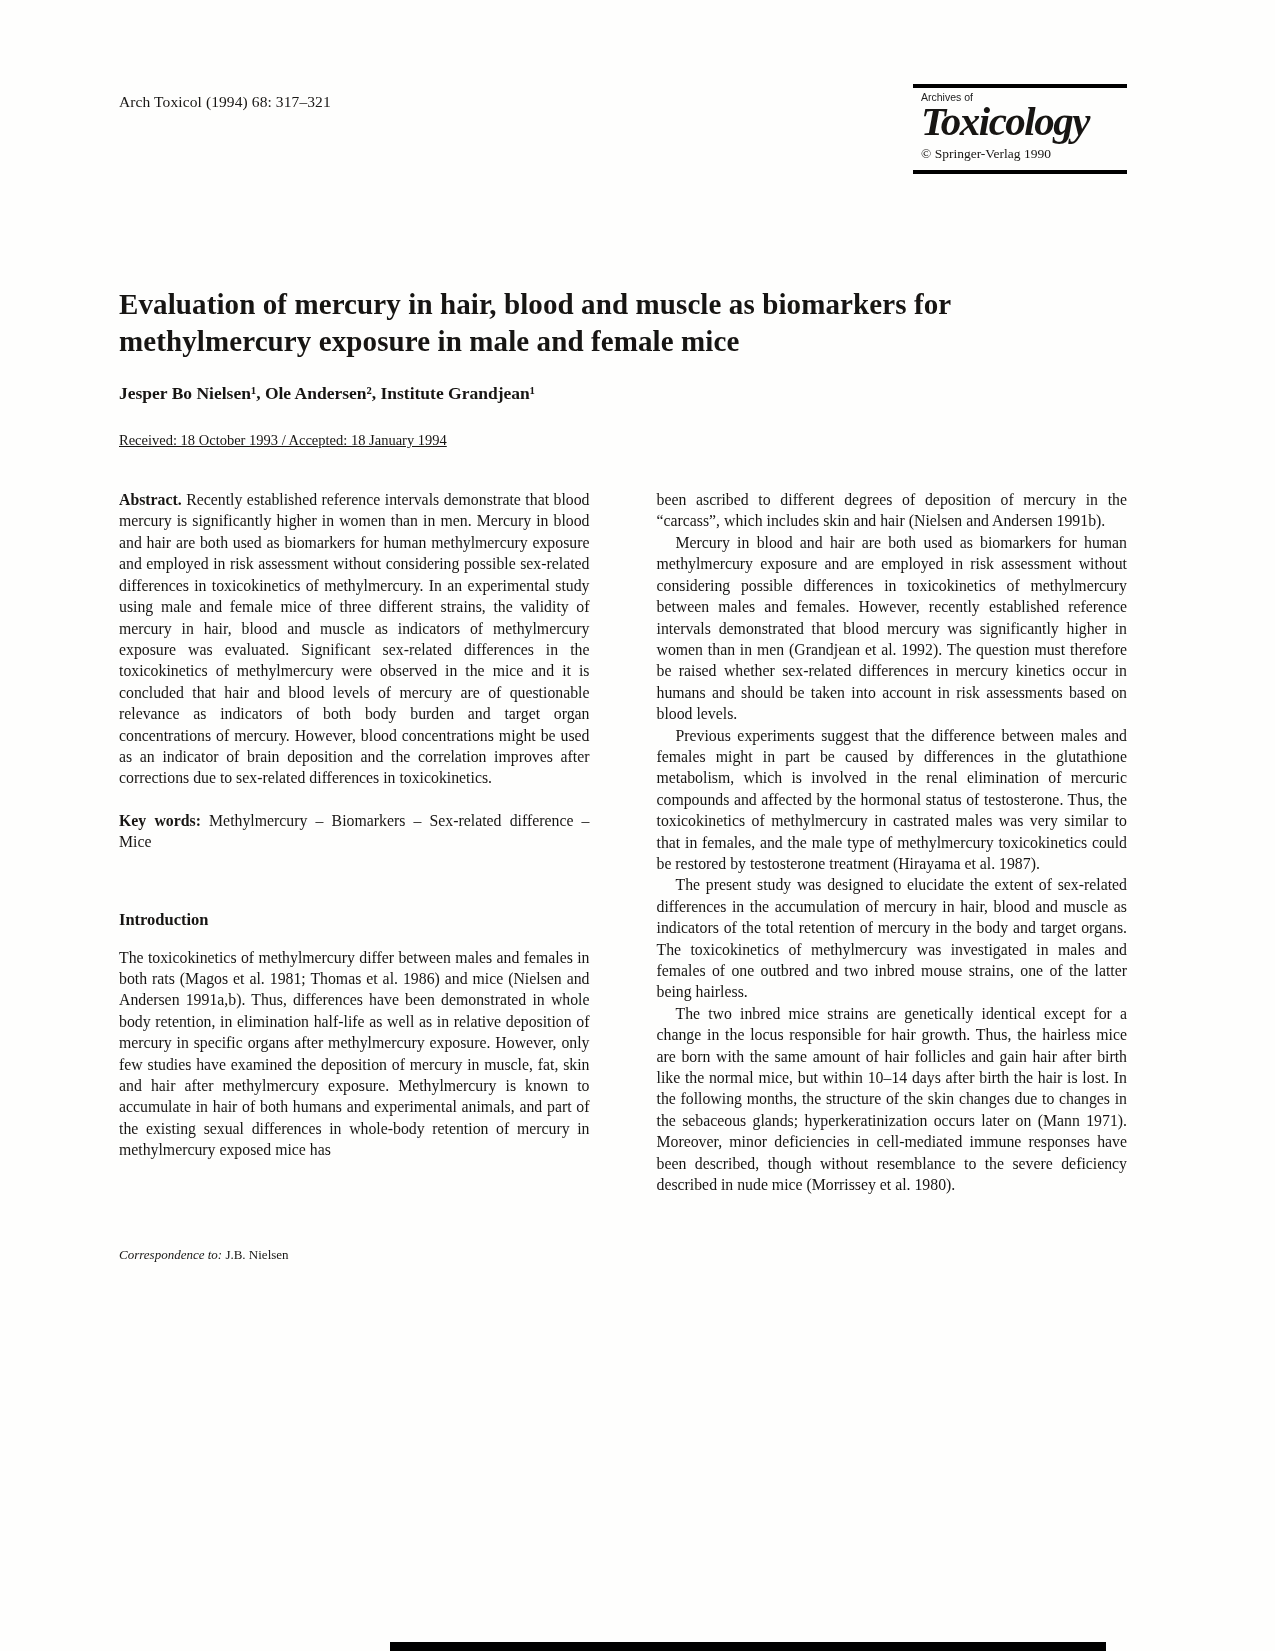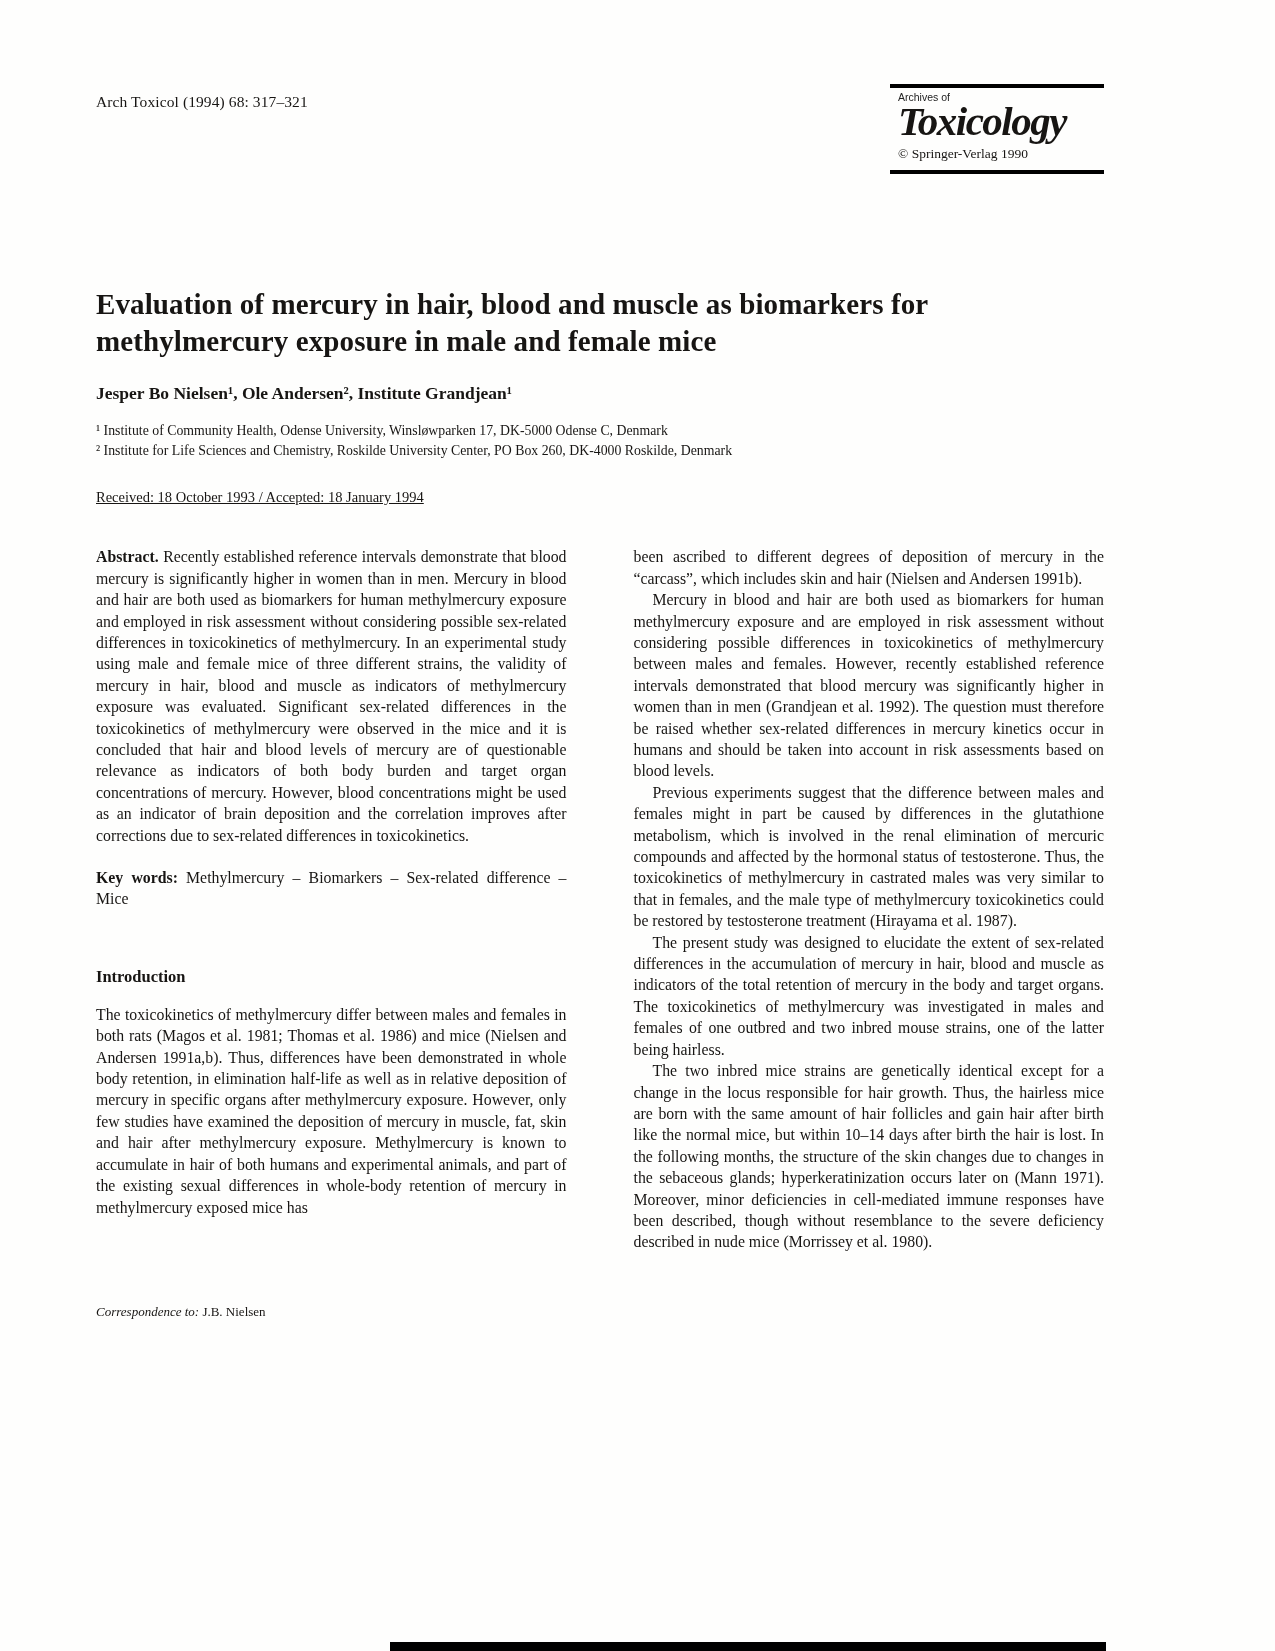--- a/index.html
+++ b/index.html
@@ -2,21 +2,21 @@
 <html><head>
 <meta charset="utf-8">
 <style>
   * { margin:0; padding:0; box-sizing:border-box; }
   html, body { background:#ffffff; }
   .page {
     width:1275px; height:1651px; position:relative; overflow:hidden;
     background:#fefefd; color:#171513;
     font-family:"Liberation Serif","DejaVu Serif",serif;
   }
-  .content { position:absolute; left:96px; top:0; width:1008px; }
+  .content { position:absolute; left:119px; top:0; width:1008px; }
 
   .header { display:flex; justify-content:space-between; align-items:flex-start; margin-top:84px; }
   .journal-ref { font-size:15.5px; margin-top:9px; letter-spacing:0.1px; }
 
   .logo-box { width:214px; }
   .logo-rule { height:4px; background:#000; }
   .logo-inner { padding:3px 4px 0 8px; }
   .logo-small { font-family:"Liberation Sans","DejaVu Sans",sans-serif; font-size:10.5px; color:#222; }
   .logo-title { font-size:41px; font-weight:bold; font-style:italic; line-height:1.0; letter-spacing:-1.5px; margin-top:-2px; }
   .logo-copyright { font-size:13.5px; margin-top:4px; margin-bottom:8px; }
@@ -56,24 +56,20 @@
           <div class="logo-copyright">© Springer-Verlag 1990</div>
         </div>
         <div class="logo-rule"></div>
       </div>
     </div>
 
     <h1 class="title">Evaluation of mercury in hair, blood and muscle as biomarkers for methylmercury exposure in male and female mice</h1>
 
     <div class="authors">Jesper Bo Nielsen¹, Ole Andersen², Institute Grandjean¹</div>
 
-    <div class="affiliations">
-      <div class="affiliation">¹ Institute of Community Health, Odense University, Winsløwparken 17, DK-5000 Odense C, Denmark</div>
-      <div class="affiliation">² Institute for Life Sciences and Chemistry, Roskilde University Center, PO Box 260, DK-4000 Roskilde, Denmark</div>
-    </div>
 
     <div class="received">Received: 18 October 1993 / Accepted: 18 January 1994</div>
 
     <div class="columns">
 
       <div class="col">
         <p class="para"><span class="bold">Abstract.</span> <span>Recently established reference intervals demonstrate that blood mercury is significantly higher in women than in men. Mercury in blood and hair are both used as biomarkers for human methylmercury exposure and employed in risk assessment without considering possible sex-related differences in toxicokinetics of methylmercury. In an experimental study using male and female mice of three different strains, the validity of mercury in hair, blood and muscle as indicators of methylmercury exposure was evaluated. Significant sex-related differences in the toxicokinetics of methylmercury were observed in the mice and it is concluded that hair and blood levels of mercury are of questionable relevance as indicators of both body burden and target organ concentrations of mercury. However, blood concentrations might be used as an indicator of brain deposition and the correlation improves after corrections due to sex-related differences in toxicokinetics.</span></p>
 
         <p class="para keywords"><span class="bold">Key words:</span> <span>Methylmercury – Biomarkers – Sex-related difference – Mice</span></p>
 

